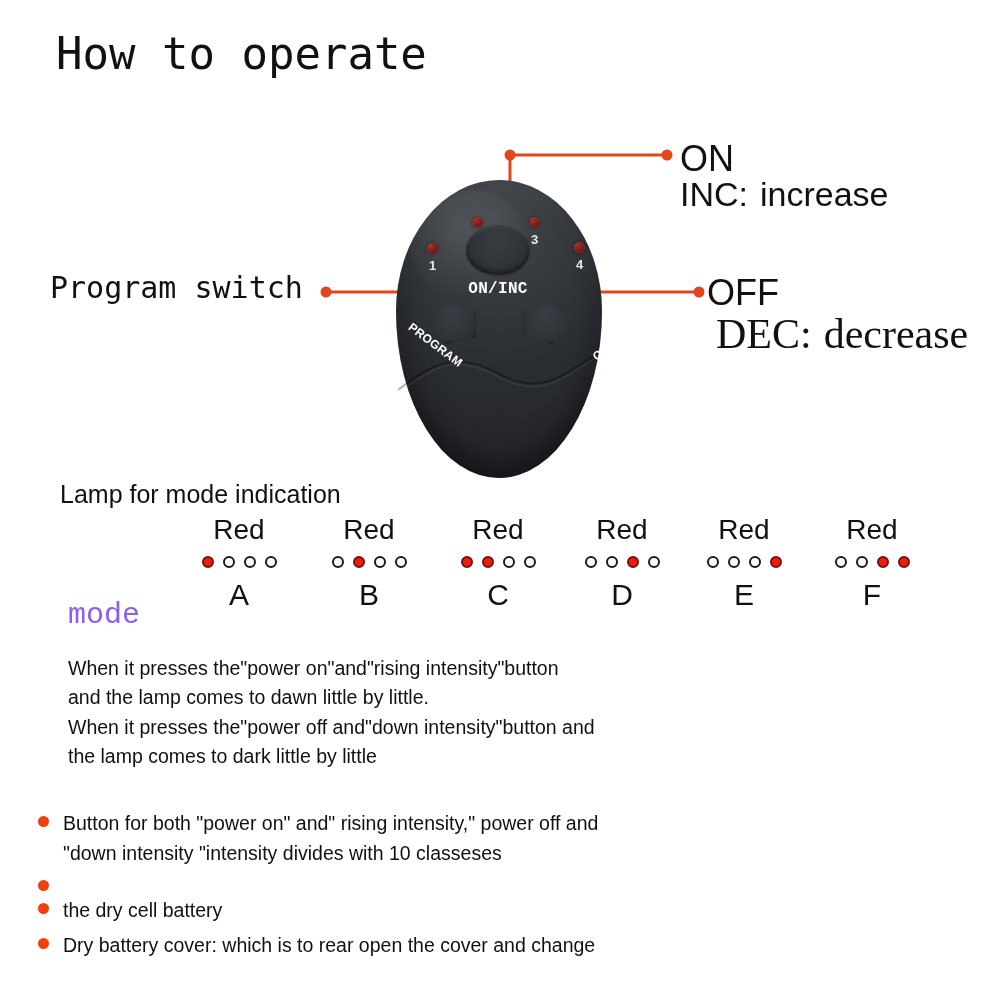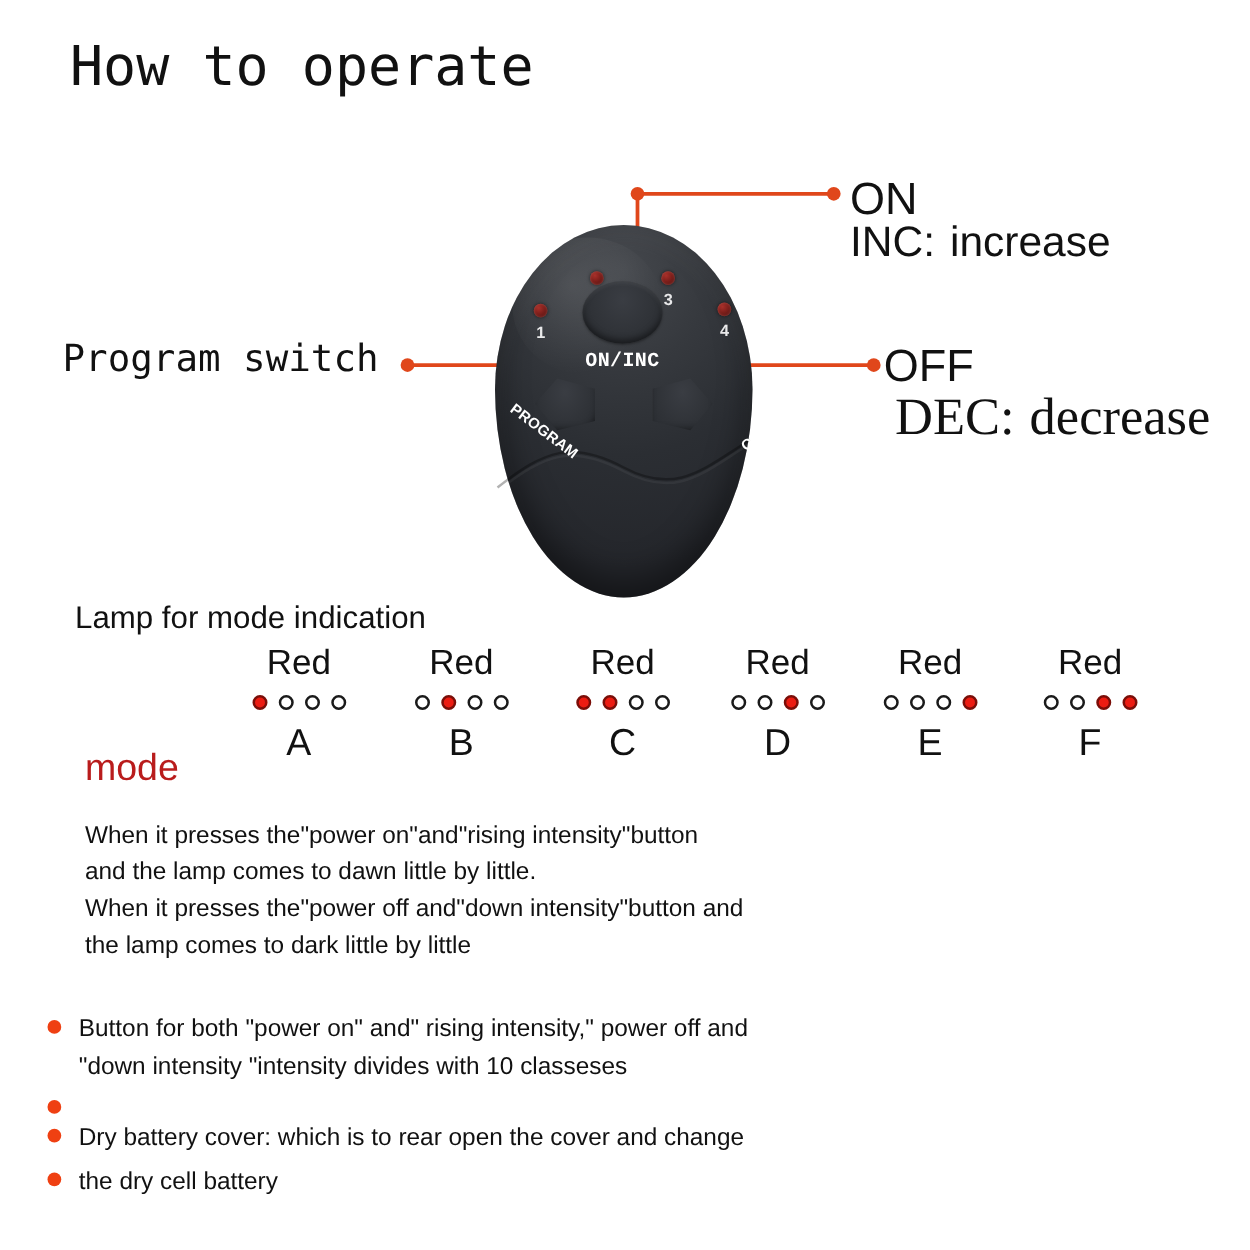--- a/index.html
+++ b/index.html
@@ -98,22 +98,22 @@
     left:50px;top:270px;font-size:30px;
     font-family:"DejaVu Sans Mono", monospace;color:#111;
   }
 
   
   .lamp-heading{
     position:absolute;left:60px;top:480px;font-size:25px;color:#111;
     font-family:"Liberation Sans", sans-serif;white-space:nowrap;
   }
   .mode-label{
-    position:absolute;left:68px;top:598px;font-size:30px;color:#b91c1c;
-    font-family:Liberation Sans, sans-serif;white-space:nowrap;
+    position:absolute;left:68px;top:598px;font-size:30px;color:#8b5cf6;
+    font-family:Liberation Mono, monospace;white-space:nowrap;
   }
   .mode-col{position:absolute;top:516px;width:130px;text-align:center;}
   .mode-col .red-lbl{font-size:28px;color:#111;font-family:"Liberation Sans",sans-serif;line-height:1;}
   .dots{margin-top:12px;display:flex;justify-content:center;gap:9px;}
   .dot{width:12px;height:12px;border-radius:50%;box-sizing:border-box;}
   .dot.off{border:2px solid #1a1a1a;background:#ffffff;}
   .dot.on{background:#ec1c12;border:2px solid #7a0e08;}
   .mode-col .letter{margin-top:12px;font-size:30px;color:#111;font-family:"Liberation Sans",sans-serif;line-height:1;}
 
   
@@ -278,24 +278,24 @@
           <span class="l">Button for both "power on" and" rising intensity," power off and</span>
           <span class="l indent">"down intensity "intensity divides with 10 classeses</span>
         </div>
       </div>
       <div class="bullet-row">
         <span class="bdot"></span>
       </div>
       <div class="bullet-row">
         <span class="bdot"></span>
         <div class="btext">
-          <span class="l">Dry battery cover: which is to rear open the cover and change</span>
+          <span class="l">the dry cell battery</span>
         </div>
       </div>
       <div class="bullet-row">
         <span class="bdot"></span>
         <div class="btext">
-          <span class="l">the dry cell battery</span>
+          <span class="l">Dry battery cover: which is to rear open the cover and change</span>
         </div>
       </div>
     </div>
 
 </div>
 
 </body></html>

